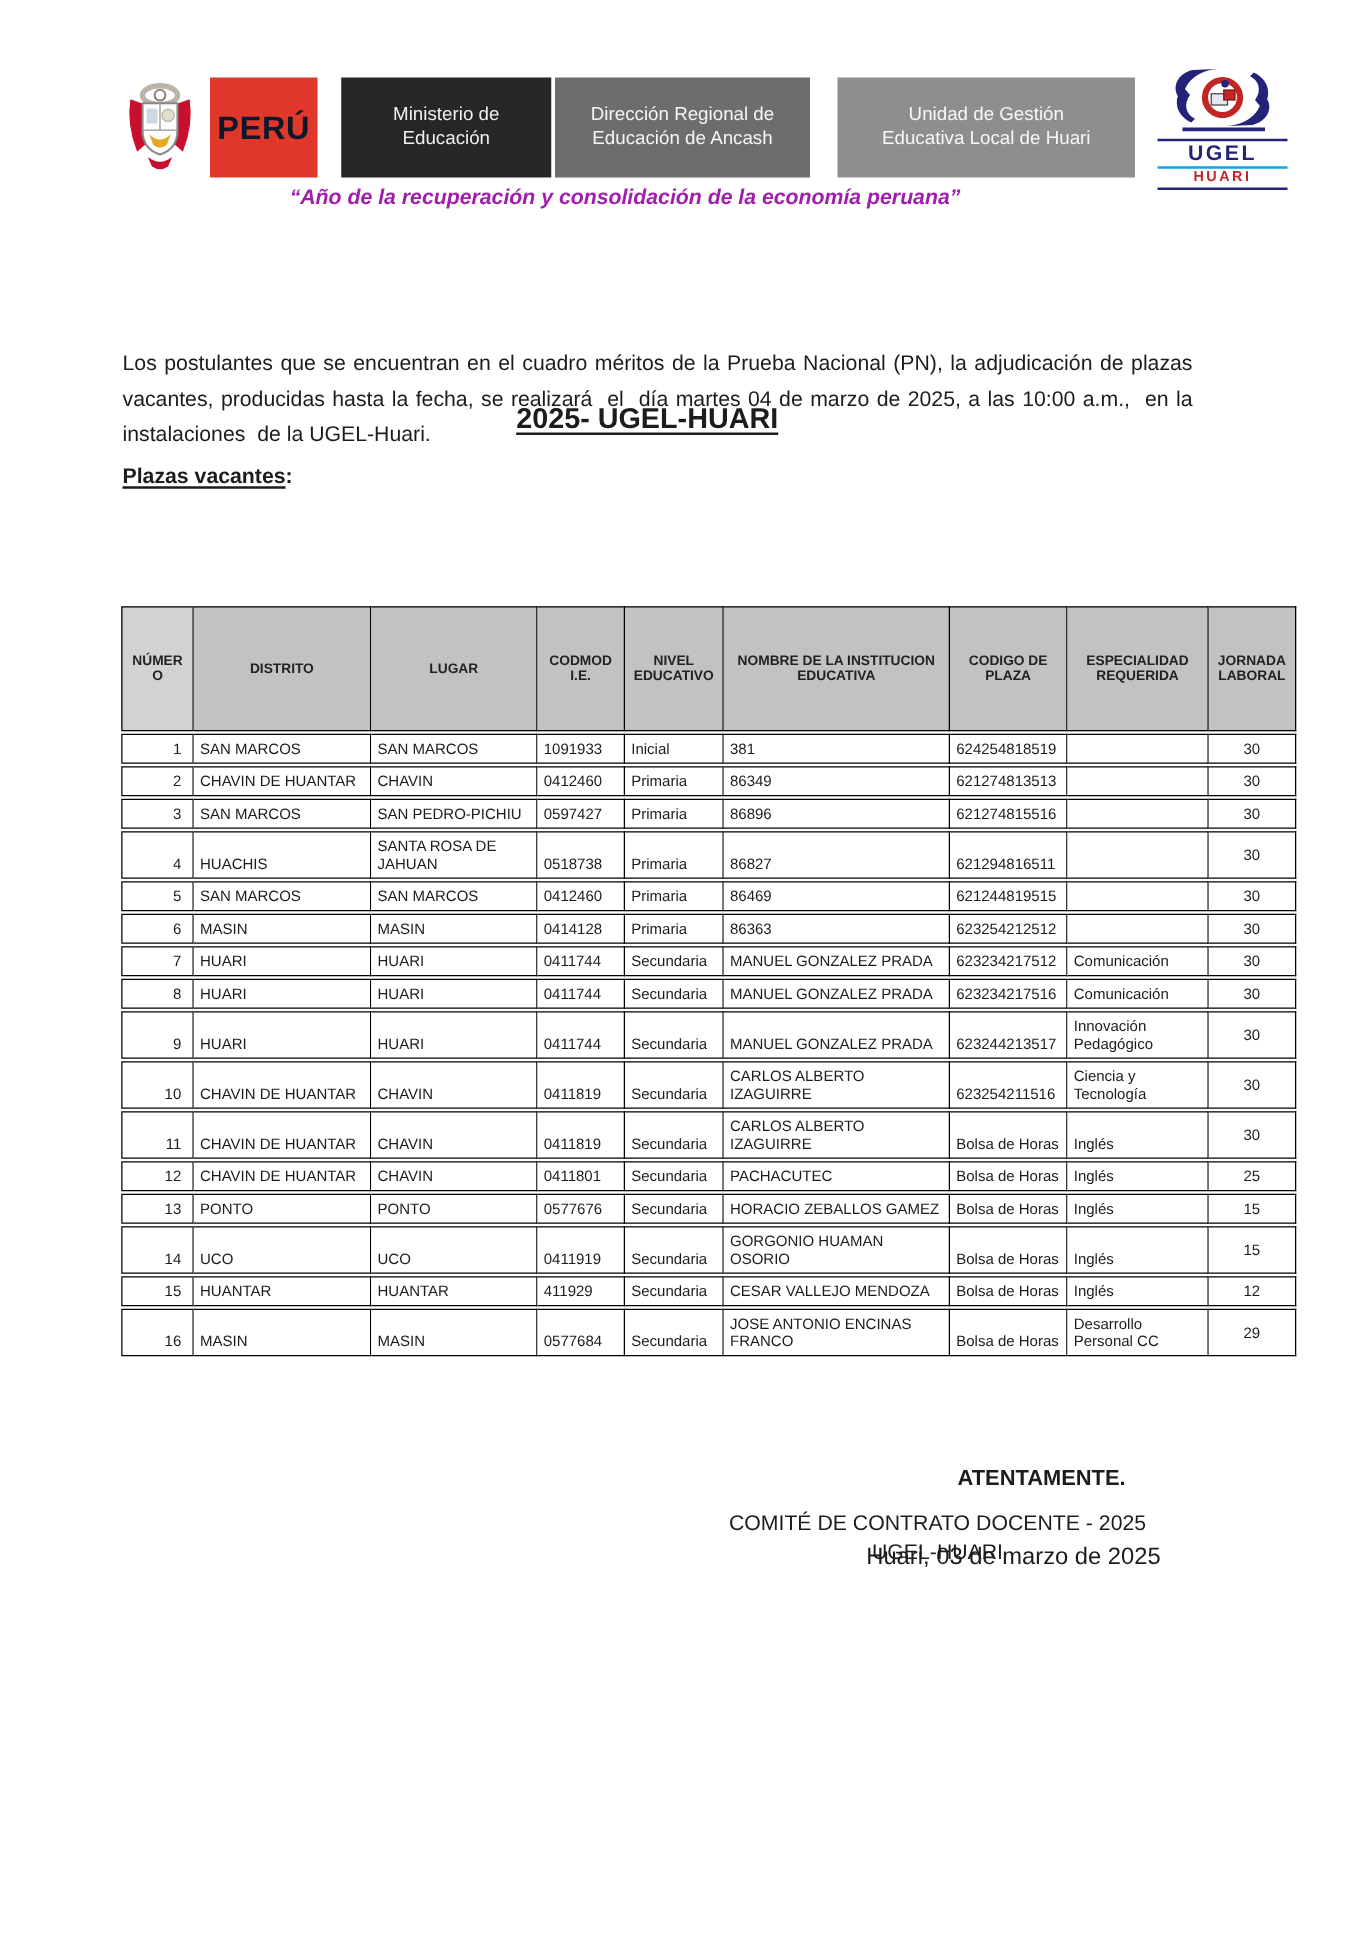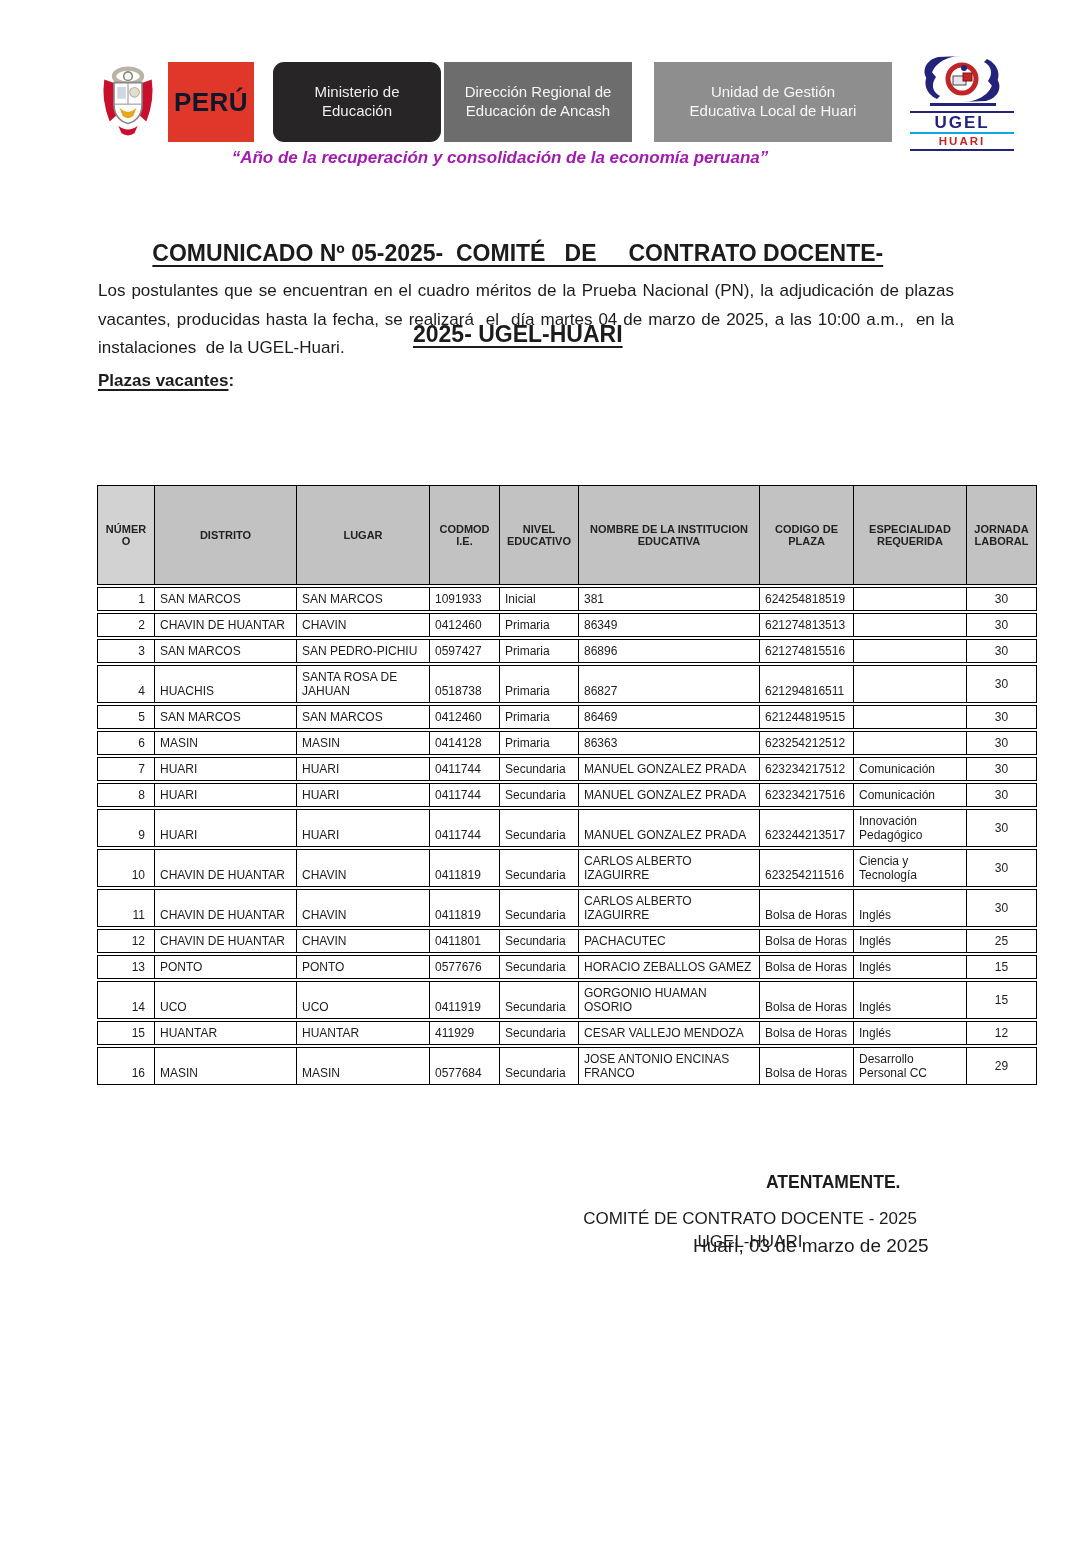--- a/index.html
+++ b/index.html
@@ -16,22 +16,22 @@
     position:absolute;top:60px;left:100px;right:72px;
     display:flex;align-items:center;height:84px;
   }
   .escudo{width:56px;height:78px;flex:0 0 auto;margin-right:12px;}
   .hbox{height:80px;display:flex;flex-direction:column;justify-content:center;
         text-align:center;line-height:1.25;flex:0 0 auto;}
   .box-peru{
     width:86px;background:#e0372b;color:#0f172a;font-weight:bold;
     font-size:26px;letter-spacing:.5px;margin-right:19px;
   }
-  .box-minedu{width:168px;background:#272525;color:#efefef;font-size:15px;margin-right:3px;border-radius:11px;}
-  .box-dre{width:188px;background:#6e6d6d;color:#f5f5f5;font-size:15px;}
+  .box-minedu{width:168px;background:#272525;color:#efefef;font-size:15px;margin-right:3px;}
+  .box-dre{width:204px;background:#6e6d6d;color:#f5f5f5;font-size:15px;}
   .box-ugel{width:238px;background:#8f8e8e;color:#f7f7f7;font-size:15px;margin-left:22px;}
   .ugel-logo{flex:0 0 auto;margin-left:18px;width:104px;text-align:center;}
   .ugel-logo .t1{font-size:17px;font-weight:bold;color:#23237a;letter-spacing:2px;
                  border-top:2px solid #23237a;border-bottom:2px solid #0ea5e9;line-height:1.15;}
   .ugel-logo .t2{font-size:11.5px;font-weight:bold;color:#c22525;letter-spacing:2px;
                  border-bottom:2px solid #23237a;line-height:1.3;}
   
   .quote{
     position:absolute;top:148px;left:100px;width:800px;
     text-align:center;font-style:italic;font-weight:600;font-size:17px;color:#a21caf;
@@ -134,21 +134,21 @@
         <rect x="18" y="50" width="66" height="3" fill="#23237a"></rect>
       </svg>
       <div class="t1">UGEL</div>
       <div class="t2">HUARI</div>
     </div>
   </div>
 
   <div class="quote">“Año de la recuperación y consolidación de la economía peruana”</div>
 
   <div class="title">
-    <span>COMUNICADO Nº 05-2025-  COMITÉ   DE     CONTRATO DOCENTE-</span><br>
+    <br>
     <span>2025- UGEL-HUARI</span>
   </div>
 
   <div class="paragraph">Los postulantes que se encuentran en el cuadro méritos de la Prueba Nacional (PN), la adjudicación de plazas vacantes, producidas hasta la fecha, se realizará  el  día martes 04 de marzo de 2025, a las 10:00 a.m.,  en la instalaciones  de la UGEL-Huari.</div>
 
   <div class="section-heading">
     <span class="u">Plazas vacantes</span><span>:</span>
   </div>
 
   <table class="plazas">

